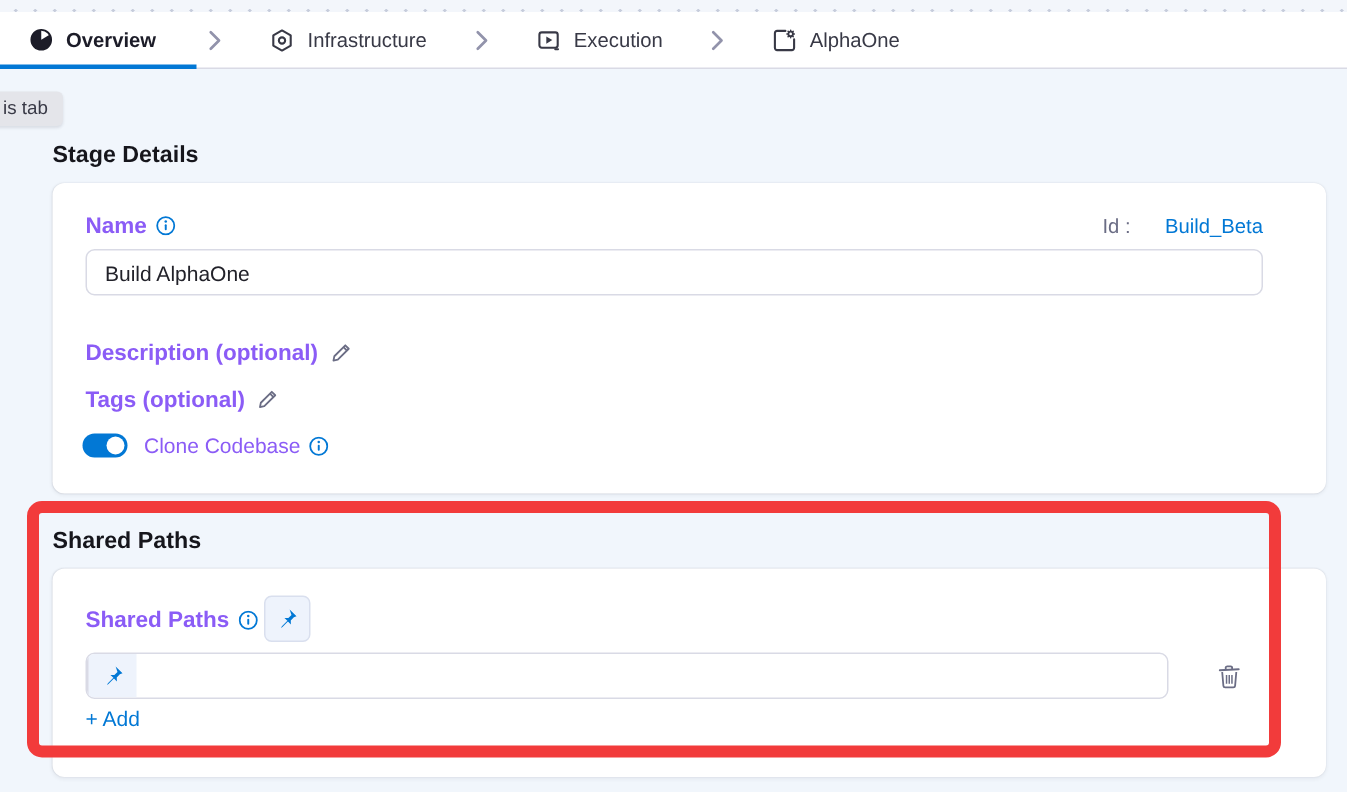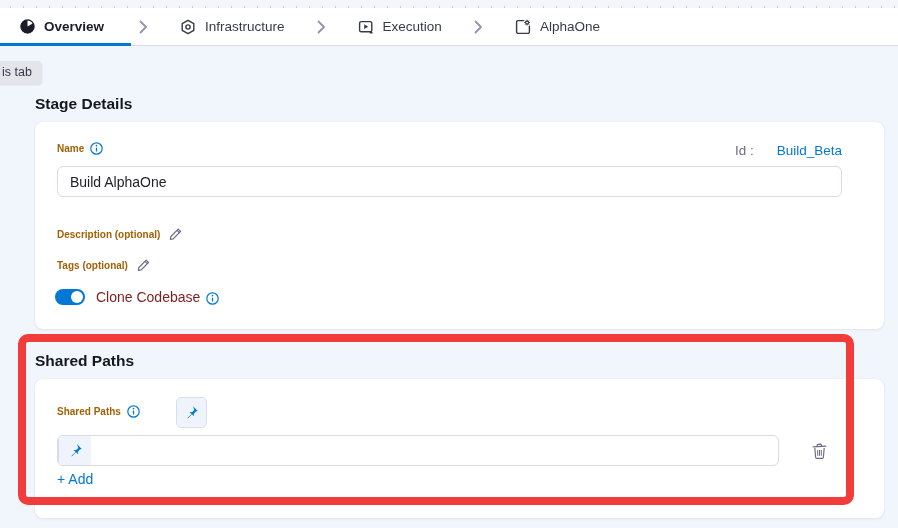--- a/index.html
+++ b/index.html
@@ -48,21 +48,21 @@
   .heading-stage { top:95px; }
   .heading-shared { top:352px; z-index:11; }
   
   .card {
     position:absolute; left:35px; width:849px; background:#fff; border-radius:8px;
     box-shadow:0 1px 3px rgba(40,41,61,.07), 0 0 1px rgba(40,41,61,.12);
   }
   .card-stage { top:122px; height:207px; }
   .card-shared { top:379px; height:139px; }
   .field-label {
-    font-size:10px; font-weight:bold; color:#a16207;
+    font-size:15px; font-weight:bold; color:#8b5cf6;
     display:inline-flex; align-items:center; gap:6px;
   }
   .row-abs { position:absolute; display:flex; align-items:center; }
   .name-row { left:22px; top:20px; }
   .id-row { right:42px; top:21px; font-size:13.5px; color:#6b6d85; gap:23px;text-align:center; }
   .id-value { color:#0278d5; cursor:pointer; }
   .text-input {
     position:absolute; left:22px; top:44px; width:785px; height:31px;
     border:1px solid #d9dae5; border-radius:6px; padding:0 12px;
     font-size:14px; color:#22222a; background:#fff; outline:none;
@@ -72,21 +72,21 @@
   .tags-row { left:22px; top:136px; gap:8px; }
   .toggle-row { left:20px; top:167px; gap:11px; }
   .toggle {
     width:30px; height:16px; border-radius:9px; background:#0278d5;
     position:relative; cursor:pointer; flex:none;
   }
   .toggle::after {
     content:""; position:absolute; right:2px; top:2px; width:12px; height:12px;
     border-radius:50%; background:#fff;
   }
-  .toggle-label { font-size:14px; color:#7f1d1d; display:inline-flex; align-items:flex-end; gap:6px; }
+  .toggle-label { font-size:14px; color:#8b5cf6; display:inline-flex; align-items:center; gap:6px; }
   
   .shared-label-row { left:22px; top:26px; gap:6px; }
   .pin-button {
     position:absolute; left:141px; top:18px; width:31px; height:31px;
     background:#eef3fc; border:1px solid #d9dfee; border-radius:5px;
     display:flex; align-items:center; justify-content:center; cursor:pointer;
   }
   .input-group {
     position:absolute; left:22px; top:56px; width:722px; height:31px;
     border:1px solid #d9dae5; border-radius:6px; background:#fff;

